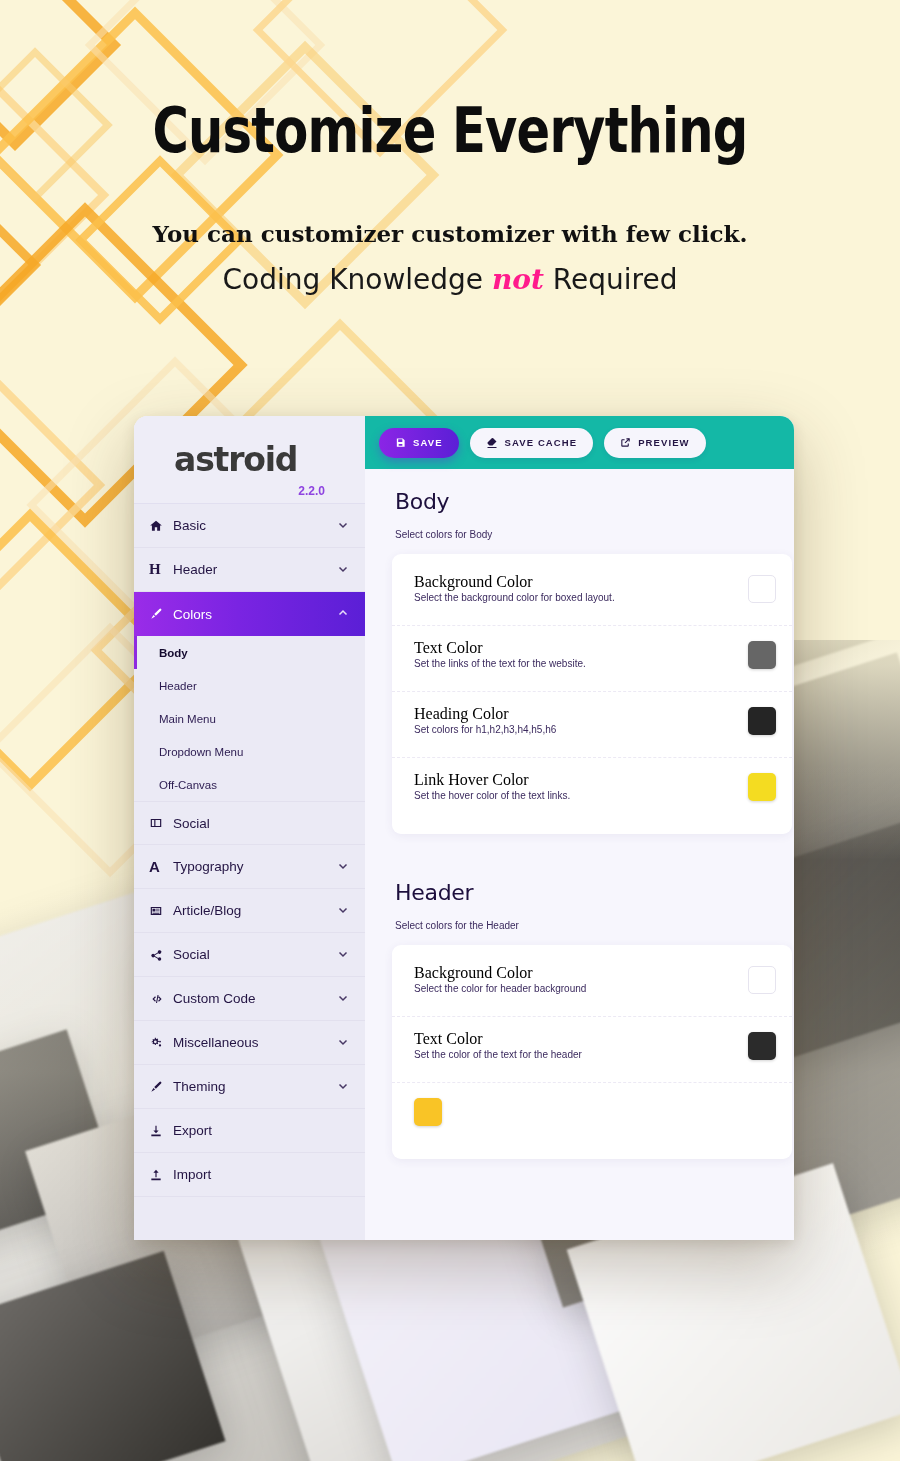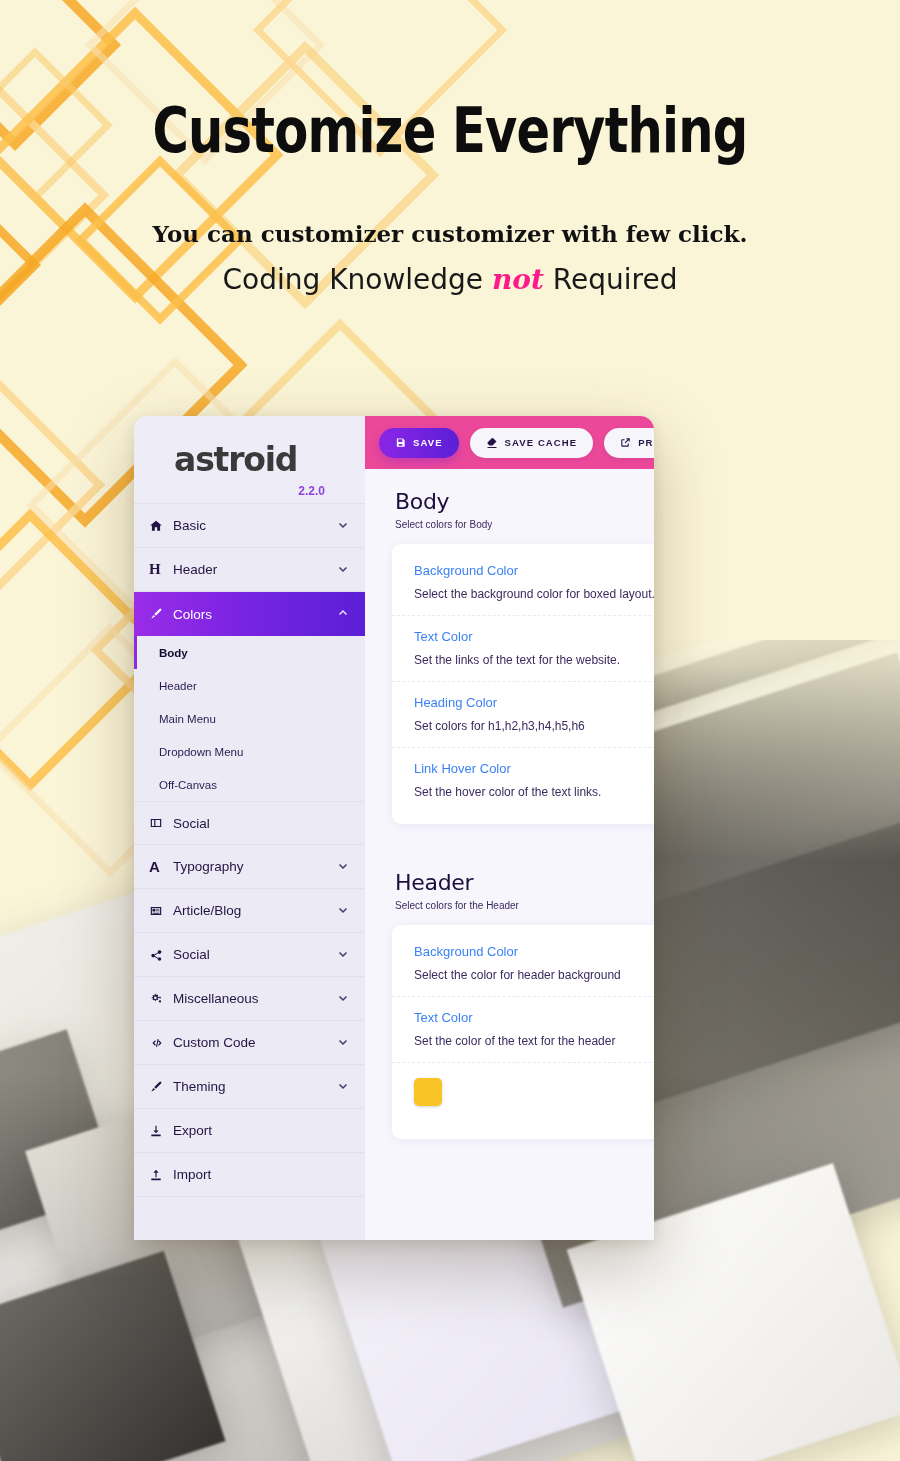--- a/index.html
+++ b/index.html
@@ -144,21 +144,21 @@
     color: #ff1a8c;
     font-style: italic;
     font-weight: 700;
     font-family: "DejaVu Serif", serif;
   }
 
   
   .app {
     position: absolute;
     left: 134px; top: 416px;
-    width: 520px; height: 824px;
+    width: 660px; height: 824px;
     border-radius: 14px 14px 0 0;
     overflow: hidden;
     box-shadow: 0 26px 70px rgba(60,40,10,.28), 0 4px 14px rgba(60,40,10,.12);
     background: #fff;
     z-index: 6;
     display: flex;
   }
 
   
   .sidebar {
@@ -227,21 +227,21 @@
   
   .content {
     flex: 1 1 auto;
     background: #f7f6fd;
     display: flex; flex-direction: column;
     overflow: hidden;
     position: relative;
   }
   .topbar {
     height: 53px; flex: 0 0 53px;
-    background: #ec4899;
+    background: #14b8a6;
     display: flex; align-items: center; gap: 11px;
     padding: 0 14px;
   }
   .btn {
     height: 30px;
     border-radius: 16px;
     display: inline-flex; align-items: center; gap: 7px;
     padding: 0 16px;
     font-size: 9.5px; font-weight: 700;
     letter-spacing: 1.1px;
@@ -262,44 +262,44 @@
   }
 
   .scrollzone { flex: 1 1 auto; overflow: hidden; }
 
   .section-head { padding: 20px 0 14px 30px; }
   .section-title {
     font-size: 22px; color: #1d0f3d; font-weight: 400;
     font-family: "DejaVu Sans", sans-serif;
     letter-spacing: -.3px;
   }
-  .section-desc { font-size: 10px; color: #3b2a5e; margin-top: 5px; }
+  .section-desc { font-size: 10px; color: #3b2a5e; margin-top: 15px; }
 
   .card {
     margin-left: 27px;
     background: #fff;
     border-radius: 9px;
     box-shadow: 0 2px 10px rgba(70,50,130,.07);
     padding: 6px 0 10px 0;
     width: 400px;
   }
   .row {
     display: flex; align-items: flex-start;
     padding: 13px 0 12px 22px;
     border-bottom: 1px dashed #ece9f4;
     position: relative;
     min-height: 66px;
   }
   .row:last-child { border-bottom: none; }
   .row .texts { flex: 1 1 auto; padding-right: 14px; }
   .row .r-title {
-    font-size: 13px; color: #3b82f6; font-weight: 400;
-    font-family: Liberation Sans, sans-serif;
-  }
-  .row .r-desc { font-size: 12px; color: #3b2a5e; margin-top: 9px; }
+    font-size: 16px; color: #000000; font-weight: 400;
+    font-family: Liberation Serif, serif;
+  }
+  .row .r-desc { font-size: 10px; color: #3b2a5e; margin-top: 1px; }
   .swatch {
     width: 28px; height: 28px; border-radius: 5px;
     flex: 0 0 28px;
     margin-right: 16px; margin-top: 2px;
     box-shadow: 0 1px 3px rgba(0,0,0,.18);
   }
   .swatch.light { border: 1px solid #e6e4ef; box-shadow: none; }
 
   .gap { height: 26px; }
 </style>
@@ -450,39 +450,39 @@
         <span class="lbl">Social</span>
         <span class="chev">
           <svg width="12" height="12" viewBox="0 0 24 24" fill="none" stroke="currentColor" stroke-width="3">
               <path d="M5 9l7 7 7-7"></path>
             </svg>
         </span>
       </div>
 
       <div class="nav-item">
         <span class="ico">
+          <svg width="16" height="14" viewBox="0 0 24 24" fill="currentColor">
+              <path d="M8.7 16.6 4.1 12l4.6-4.6 1.4 1.4L6.9 12l3.2 3.2-1.4 1.4zm6.6 0-1.4-1.4L17.1 12l-3.2-3.2 1.4-1.4L19.9 12l-4.6 4.6zM10.3 19l2.6-14h1.8l-2.6 14h-1.8z"></path>
+            </svg>
+        </span>
+        <span class="lbl">Custom Code</span>
+        <span class="chev">
+          <svg width="12" height="12" viewBox="0 0 24 24" fill="none" stroke="currentColor" stroke-width="3">
+              <path d="M5 9l7 7 7-7"></path>
+            </svg>
+        </span>
+      </div>
+
+      <div class="nav-item">
+        <span class="ico">
           <svg width="15" height="14" viewBox="0 0 24 24" fill="currentColor">
               <path d="M9.2 3h1.6l.3 1.6 1.3.6 1.4-.9 1.1 1.1-.9 1.4.6 1.3 1.6.3v1.6l-1.6.3-.6 1.3.9 1.4-1.1 1.1-1.4-.9-1.3.6-.3 1.6H9.2l-.3-1.6-1.3-.6-1.4.9-1.1-1.1.9-1.4-.6-1.3L3.8 11V9.4L5.4 9l.6-1.3-.9-1.4 1.1-1.1 1.4.9 1.3-.6L9.2 3zm.8 4.6a2.4 2.4 0 1 0 0 4.8 2.4 2.4 0 0 0 0-4.8zM18 14a2 2 0 1 1 0 4 2 2 0 0 1 0-4zm0-6a1.6 1.6 0 1 1 0 3.2A1.6 1.6 0 0 1 18 8z"></path>
             </svg>
         </span>
         <span class="lbl">Miscellaneous</span>
-        <span class="chev">
-          <svg width="12" height="12" viewBox="0 0 24 24" fill="none" stroke="currentColor" stroke-width="3">
-              <path d="M5 9l7 7 7-7"></path>
-            </svg>
-        </span>
-      </div>
-
-      <div class="nav-item">
-        <span class="ico">
-          <svg width="16" height="14" viewBox="0 0 24 24" fill="currentColor">
-              <path d="M8.7 16.6 4.1 12l4.6-4.6 1.4 1.4L6.9 12l3.2 3.2-1.4 1.4zm6.6 0-1.4-1.4L17.1 12l-3.2-3.2 1.4-1.4L19.9 12l-4.6 4.6zM10.3 19l2.6-14h1.8l-2.6 14h-1.8z"></path>
-            </svg>
-        </span>
-        <span class="lbl">Custom Code</span>
         <span class="chev">
           <svg width="12" height="12" viewBox="0 0 24 24" fill="none" stroke="currentColor" stroke-width="3">
               <path d="M5 9l7 7 7-7"></path>
             </svg>
         </span>
       </div>
 
       <div class="nav-item">
         <span class="ico">
           <svg width="14" height="14" viewBox="0 0 24 24" fill="currentColor">

